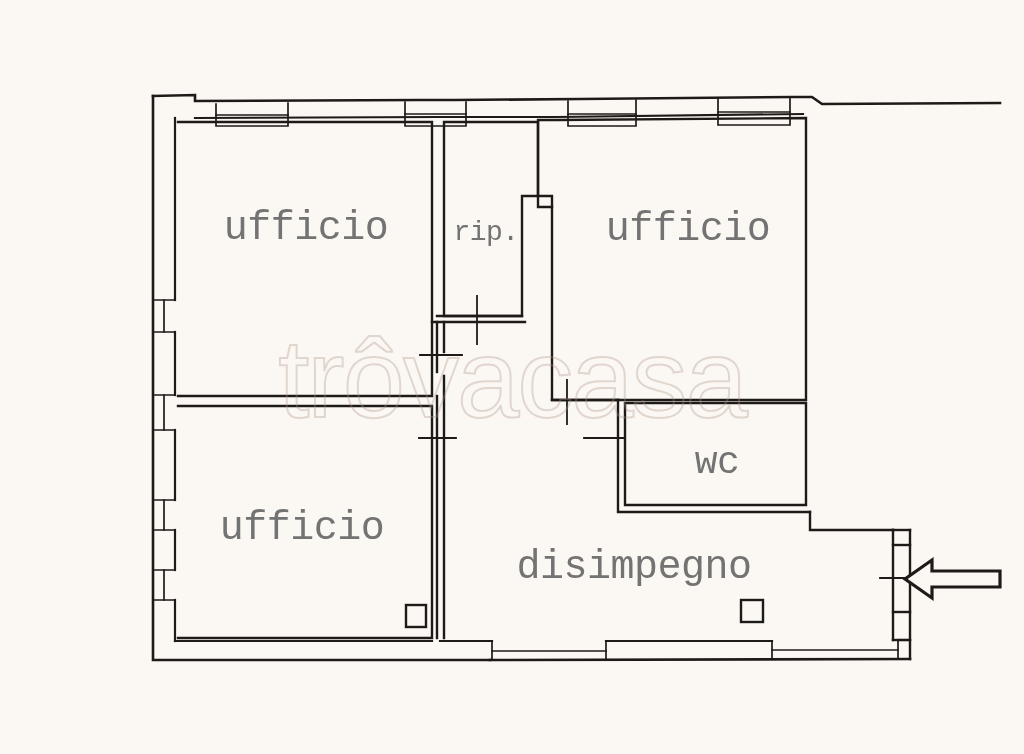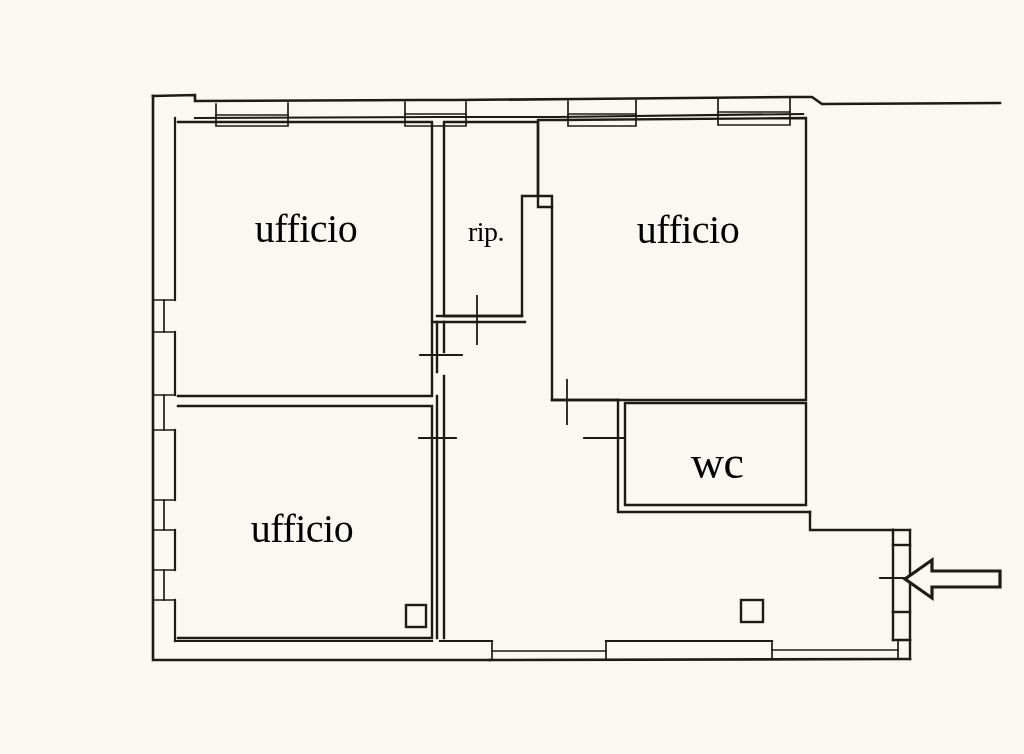--- a/index.html
+++ b/index.html
@@ -18,22 +18,22 @@
   }
   #plan-svg {
     position: absolute;
     left: 0;
     top: 0;
     width: 1024px;
     height: 754px;
   }
   .room-label {
     position: absolute;
-    color: #000000;
-    font-family: Liberation Serif, serif;
+    color: #737373;
+    font-family: Liberation Mono, monospace;
     font-weight: 400;
     white-space: nowrap;
     letter-spacing: -0.5px;
     transform: translate(-50%, -50%);
     pointer-events: none;
   }
   .watermark {
     position: absolute;
     left: 512px;
     top: 378px;
@@ -176,25 +176,27 @@
         <rect x="741" y="600" width="22" height="22"></rect>
       </g>
 
       <g stroke-width="3.2" stroke-linejoin="miter" fill="#fbf8f3">
         <path d="M 932,560 L 932,571 L 1000,571 L 1000,587 L 932,587 L 932,598 L 905,579 Z"></path>
       </g>
 
     </g>
   </svg>
 
+  <div class="watermark">trôvacasa</div>
 
   <div class="room-label" style="left:306px; top:228px; font-size:40px;">ufficio</div>
 
   <div class="room-label" style="left:486px; top:232px; font-size:28px;">rip.</div>
 
   <div class="room-label" style="left:688px; top:229px; font-size:40px;">ufficio</div>
 
   <div class="room-label" style="left:302px; top:528px; font-size:40px;">ufficio</div>
 
-  <div class="room-label" style="left:717px; top:462px; font-size:46px;">wc</div>
-
+  <div class="room-label" style="left:717px; top:462px; font-size:38px;">wc</div>
+
+  <div class="room-label" style="left:634px; top:567px; font-size:40px;">disimpegno</div>
 
 </div>
 
 </body></html>

